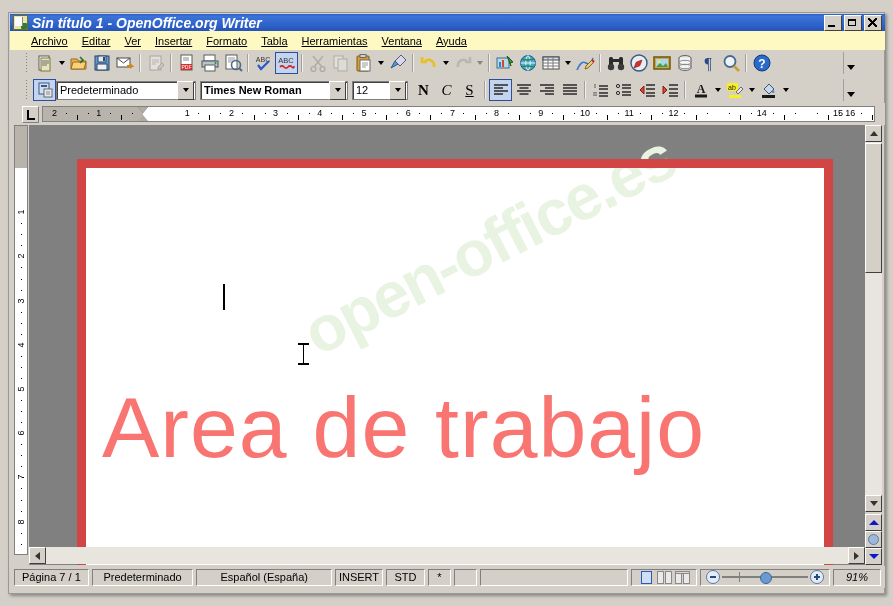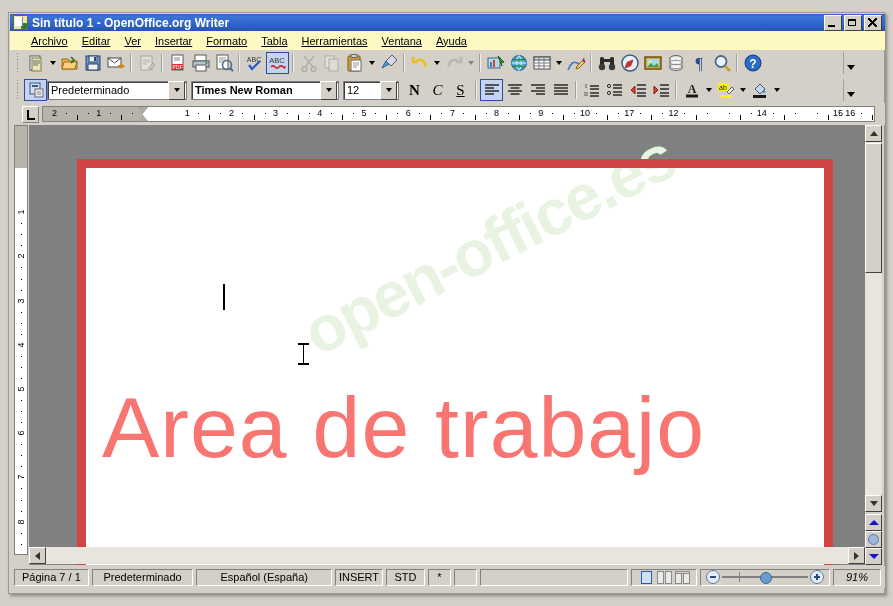--- a/index.html
+++ b/index.html
@@ -30,21 +30,21 @@
   }
   #titlebar .tb-icon:after{
     content:"";position:absolute;left:1px;top:1px;width:7px;height:9px;
     background:#fff;border-right:1px solid #888;
   }
   #titlebar .tb-icon:before{
     content:"";position:absolute;right:0px;bottom:0px;width:6px;height:6px;
     background:#2e7d32;border-radius:1px;
   }
   #titletext{
-    color:#fff;font-weight:bold;font-size:12px;letter-spacing:0px;white-space:nowrap;
+    color:#fff;font-weight:bold;font-size:14px;letter-spacing:0px;white-space:nowrap;font-style:italic;
   }
   .tb-btns{margin-left:auto;display:flex;gap:2px;padding-right:3px;}
   .tb-btn{
     width:16px;height:14px;background:#d4d0c8;
     border-top:1px solid #fff;border-left:1px solid #fff;
     border-right:1px solid #404040;border-bottom:1px solid #404040;
     position:relative;
   }
   .tb-btn i{position:absolute;display:block;}
   .tb-min i{left:3px;bottom:3px;width:7px;height:2px;background:#000;}
@@ -56,21 +56,21 @@
   
   #menubar{
     position:absolute;left:1px;top:18px;width:875px;height:19px;
     background:#fef9c3;display:flex;align-items:center;padding-left:14px;box-sizing:border-box;
   }
   .menu-item{padding:2px 7px 2px 7px;font-size:11px;color:#000;white-space:nowrap;}
   .menu-item u{text-decoration:underline;}
   
   .toolbar{
     position:absolute;left:1px;width:847px;height:26px;background:#d4d0c8;
-    display:flex;align-items:center;box-sizing:border-box;
+    display:flex;align-items:center;box-sizing:border-box;padding-left:9px;
   }
   #toolbar1{top:37px;}
   #toolbar2{top:64px;}
   .grip{
     width:9px;height:20px;margin-left:3px;margin-right:2px;flex:none;
     background-image:radial-gradient(#808080 40%,transparent 42%);
     background-size:3px 3px;background-position:3px 2px;background-repeat:repeat-y;
   }
   .tbtn{
     width:23px;height:22px;flex:none;display:flex;align-items:center;justify-content:center;
@@ -664,21 +664,21 @@
         <div class="rul-dot" style="left: 464.65px;"></div>
         <div class="rul-dot" style="left: 486.75px;"></div>
         <div class="rul-num" style="left: 497.8px;">9</div>
         <div class="rul-half" style="left: 519.9px;"></div>
         <div class="rul-dot" style="left: 508.85px;"></div>
         <div class="rul-dot" style="left: 530.95px;"></div>
         <div class="rul-num" style="left: 542px;">10</div>
         <div class="rul-half" style="left: 564.1px;"></div>
         <div class="rul-dot" style="left: 553.05px;"></div>
         <div class="rul-dot" style="left: 575.15px;"></div>
-        <div class="rul-num" style="left: 586.2px;">17</div>
+        <div class="rul-num" style="left: 586.2px;">11</div>
         <div class="rul-half" style="left: 608.3px;"></div>
         <div class="rul-dot" style="left: 597.25px;"></div>
         <div class="rul-dot" style="left: 619.35px;"></div>
         <div class="rul-num" style="left: 630.4px;">12</div>
         <div class="rul-half" style="left: 652.5px;"></div>
         <div class="rul-dot" style="left: 641.45px;"></div>
         <div class="rul-dot" style="left: 663.55px;"></div>
         <div class="rul-num" style="left: 674.6px; margin-top: 48px;">13</div>
         <div class="rul-half" style="left: 696.7px;"></div>
         <div class="rul-dot" style="left: 685.65px;"></div>

